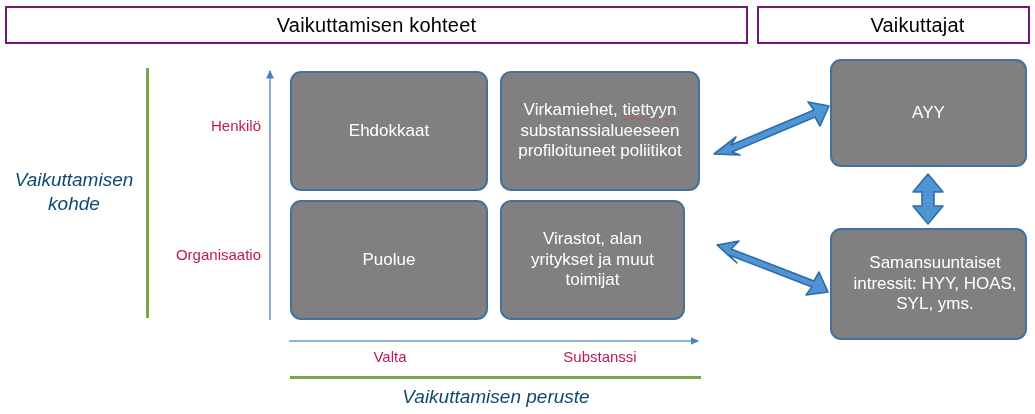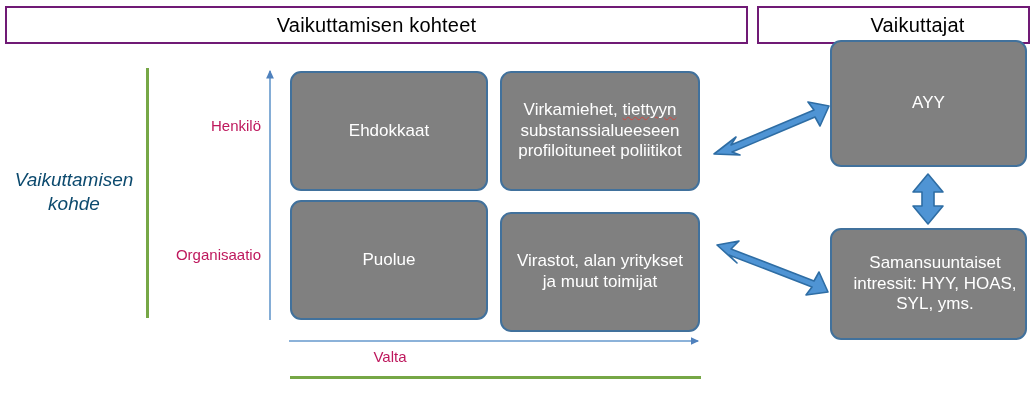--- a/index.html
+++ b/index.html
@@ -46,22 +46,22 @@
     align-items: center;
     justify-content: center;
     text-align: center;
     font-size: 17px;
     line-height: 1.22;
     padding: 4px 8px;
   }
   #box-ehdokkaat   { left: 290px; top: 71px;  width: 198px; height: 120px; }
   #box-virkamiehet { left: 500px; top: 71px;  width: 200px; height: 120px; }
   #box-puolue      { left: 290px; top: 200px; width: 198px; height: 120px; }
-  #box-virastot    { left: 500px; top: 212px; width: 200px; height: 120px; }
-  #box-ayy         { left: 830px; top: 40px;  width: 197px; height: 127px; }
+  #box-virastot    { left: 500px; top: 200px; width: 185px; height: 120px; }
+  #box-ayy         { left: 830px; top: 59px;  width: 197px; height: 108px; }
   #box-intressit   { left: 830px; top: 228px; width: 197px; height: 112px; padding-left: 21px; }
 
   
   .squiggle {
     text-decoration: underline;
     text-decoration-color: #D24A43;
     text-decoration-style: wavy;
     text-decoration-thickness: 1px;
     text-underline-offset: 1px;
   }
@@ -108,24 +108,26 @@
 
 <div id="stage">
 
   <div class="hdr" id="hdr-targets">Vaikuttamisen kohteet</div>
   <div class="hdr" id="hdr-actors">Vaikuttajat</div>
 
   <div class="green-rule" id="rule-vert"></div>
   <div class="green-rule" id="rule-horiz"></div>
 
   <div class="green-label" id="lbl-kohde">Vaikuttamisen kohde</div>
+  <div class="green-label" id="lbl-peruste">Vaikuttamisen peruste</div>
 
   <div class="axis-label" id="lbl-henkilo">Henkilö</div>
   <div class="axis-label" id="lbl-organisaatio">Organisaatio</div>
   <div class="axis-label" id="lbl-valta">Valta</div>
+  <div class="axis-label" id="lbl-substanssi">Substanssi</div>
 
   <div class="gbox" id="box-ehdokkaat">Ehdokkaat</div>
 
   <div class="gbox" id="box-virkamiehet">
     <span><span>Virkamiehet, </span><span class="squiggle">tiettyyn</span><span> substanssialueeseen profiloituneet poliitikot</span></span>
   </div>
 
   <div class="gbox" id="box-puolue">Puolue</div>
 
   <div class="gbox" id="box-virastot">Virastot, alan yritykset ja muut toimijat</div>

